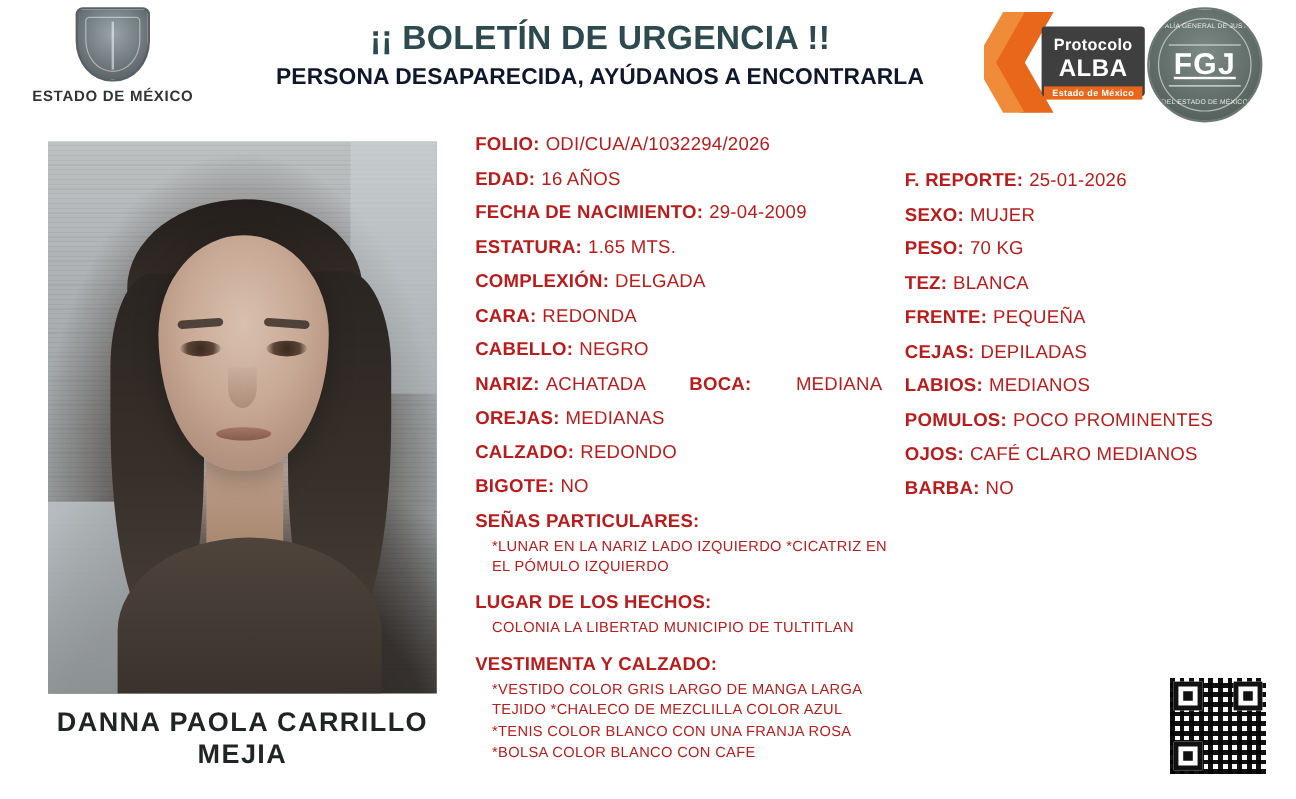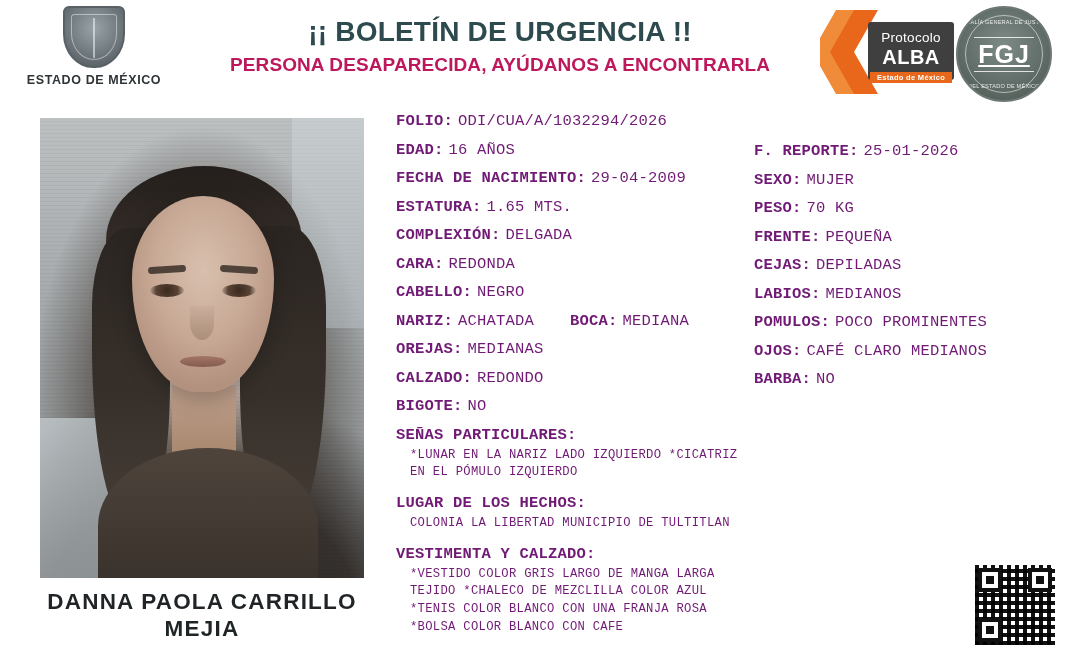--- a/index.html
+++ b/index.html
@@ -78,21 +78,21 @@
     font-weight: 700;
     letter-spacing: .2px;
     color: #2d4a4f;
     white-space: nowrap;
   }
   .title-sub {
     margin-top: 6px;
     font-size: 19px;
     font-weight: 700;
     letter-spacing: .1px;
-    color: #be185d;
+    color: #0f172a;
     white-space: nowrap;
   }
 
   
   .alba {
     position: absolute;
     left: 818px; top: 4px;
     width: 132px; height: 96px;
   }
   .alba-ribbon {
@@ -105,21 +105,21 @@
     width: 82px;
     text-align: center;
     color: #ffffff;
   }
   .alba-bg {
     position: absolute; left: 50px; top: 18px;
     width: 86px; height: 58px;
     background: #3f3f3f;
     border-radius: 3px;
   }
-  .alba-l1 { font-size: 13.5px; font-weight: 400; letter-spacing: .3px; }
+  .alba-l1 { font-size: 13.5px; font-weight: 700; letter-spacing: .3px; }
   .alba-l2 { font-size: 20px; font-weight: 700; letter-spacing: .5px; margin-top: 1px; }
   .alba-l3 { font-size: 7.5px; font-weight: 700; letter-spacing: .3px; margin-top: 3px;
              background: #e8671a; padding: 1px 0; }
 
   
   .fgj {
     position: absolute;
     left: 956px; top: 6px;
     width: 96px; height: 96px;
     border-radius: 50%;
@@ -268,31 +268,30 @@
     color: #1f2426;
     line-height: 1.22;
   }
 
   
   .data {
     position: absolute;
     left: 396px; top: 112px;
     width: 648px; height: 470px;
     font-size: 15.5px;
-    color: #701a75;
-    font-family: Liberation Mono, monospace;
+    color: #b91c1c;
   }
   .col-left { position: absolute; left: 0; top: 0; width: 350px; }
   .col-right { position: absolute; left: 358px; top: 30px; width: 290px; }
 
   .row { display: flex; align-items: baseline; margin-bottom: 10.5px; white-space: nowrap; }
   .k { font-weight: 700; letter-spacing: .2px; }
   .v { margin-left: 5px; letter-spacing: .2px; }
   .pair { display: flex; align-items: baseline; }
-  .pair.second { margin-left: 36px; }
+  .pair.second { margin-left: 36px; gap: 32px; }
 
   .block { margin-top: 4px; margin-bottom: 12px; }
   .block .k { display: block; margin-bottom: 3px; }
   .block .detail {
     font-size: 12.2px;
     letter-spacing: .3px;
     padding-left: 14px;
     line-height: 1.45;
     max-width: 560px;
   }
@@ -460,20 +459,24 @@
       </div>
       <div class="row">
         <span class="k">SEXO:</span>
         <span class="v">MUJER</span>
       </div>
       <div class="row">
         <span class="k">PESO:</span>
         <span class="v">70 KG</span>
       </div>
       <div class="row">
+        <span class="k">TEZ:</span>
+        <span class="v">BLANCA</span>
+      </div>
+      <div class="row">
         <span class="k">FRENTE:</span>
         <span class="v">PEQUEÑA</span>
       </div>
       <div class="row">
         <span class="k">CEJAS:</span>
         <span class="v">DEPILADAS</span>
       </div>
       <div class="row">
         <span class="k">LABIOS:</span>
         <span class="v">MEDIANOS</span>

